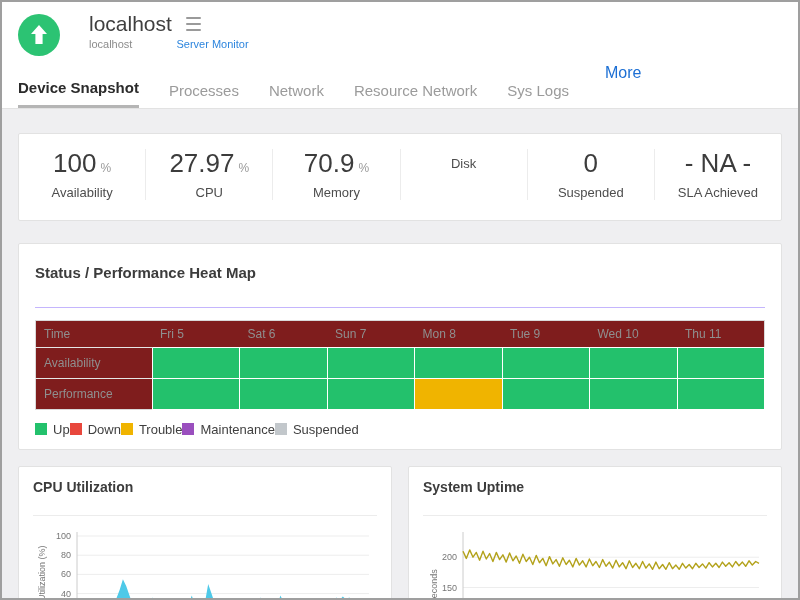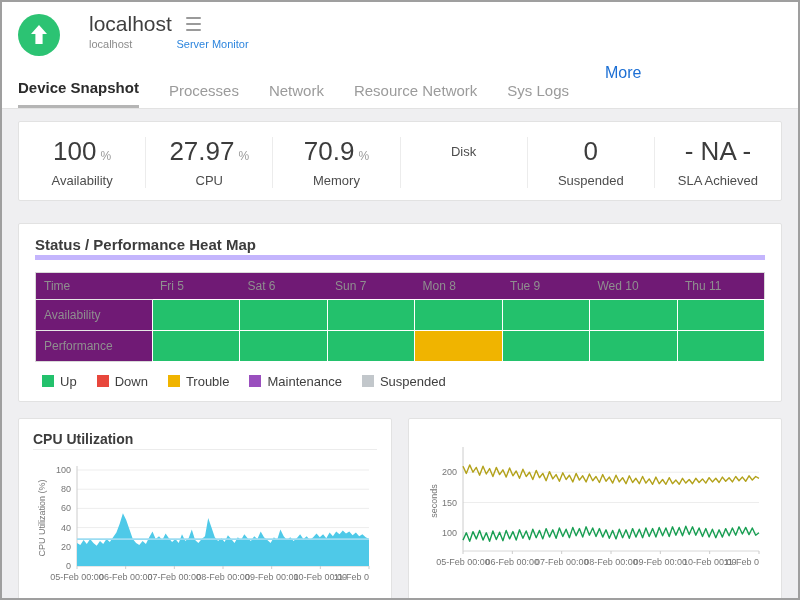--- a/index.html
+++ b/index.html
@@ -15,42 +15,42 @@
   .breadcrumb{font-size:11px;margin-top:3px;display:flex;gap:14px;}
   .bc-device{color:#8c8c8c;}
   .bc-link{color:#2e86de;cursor:pointer;text-decoration:none;margin-left:30px;}
   
   .tabs{display:flex;align-items:flex-end;gap:30px;padding:8px 16px 0 16px;}
   .tab{font-size:15px;color:#9b9b9b;padding-bottom:9px;cursor:pointer;white-space:nowrap;}
   .tab.active{color:#2b2b2b;font-weight:700;border-bottom:3px solid #b5b5b5;}
   .tab-more{font-size:16px;color:#1c6fd4;padding-bottom:26px;cursor:pointer;margin-left:6px;}
   
   main{flex:1;background:#efeff1;border-top:1px solid #e2e2e2;overflow:hidden;}
-  .stats-card{margin:12px 16px 0;background:#fff;border:1px solid #e2e2e2;border-radius:2px;display:flex;padding:15px 0 12px;}
+  .stats-card{margin:24px 16px 0;background:#fff;border:1px solid #e2e2e2;border-radius:2px;display:flex;padding:15px 0 20px;}
   .stat-cell{flex:1;text-align:center;border-left:1px solid #ececec;}
   .stat-cell:first-child{border-left:none;}
   .stat-value{font-size:26px;color:#3c3c3c;line-height:1.1;}
   .stat-unit{font-size:12px;color:#9a9a9a;margin-left:4px;}
   .stat-label{font-size:13px;color:#4d4d4d;margin-top:7px;}
   .card{background:#fff;border:1px solid #e2e2e2;border-radius:2px;}
   .heatmap-card{margin:22px 16px 0;padding:12px 8px;}
-  .section-title{font-size:15px;font-weight:700;color:#3c3c3c;margin:0 8px;padding-bottom:2px;border-bottom:5px solid #c4b5fd;}
+  .section-title{font-size:15px;font-weight:700;color:#3c3c3c;margin:8px 8px;padding-bottom:26px;border-bottom:1px solid #c4b5fd;}
   .hm-table{width:calc(100% - 16px);margin:12px 8px 0;border-collapse:collapse;border:1px solid #d9d9d9;table-layout:fixed;}
-  .hm-table th{font-weight:400;font-size:12px;color:#8f8f8f;text-align:left;padding:6px 8px;background:#701a75;}
+  .hm-table th{font-weight:400;font-size:12px;color:#8f8f8f;text-align:left;padding:6px 8px;background:#7f1d1d;}
   .hm-table thead th{height:13px;}
   .hm-table tbody th{border-top:1px solid #e6e6e6;height:18px;}
   .hm-th-time{width:100px;}
   td.hm-cell{border:1px solid #fff;height:29px;padding:0;}
-  .hm-legend{margin:12px 15px 0;display:flex;gap:20px;align-items:center;}
+  .hm-legend{margin:12px 8px 0;display:flex;align-items:center;}
   .legend-item{display:flex;align-items:center;gap:6px;font-size:13px;color:#3f3f3f;}
   .sq{width:12px;height:12px;display:inline-block;flex:0 0 auto;}
   
   .charts-row{display:flex;gap:16px;margin:16px 16px 0;}
   .chart-card{flex:1;padding:12px 14px 14px;}
-  .chart-title{font-size:14px;font-weight:700;color:#3c3c3c;margin:0;padding-bottom:2px;border-bottom:1px solid #ececec;}
+  .chart-title{font-size:14px;font-weight:700;color:#3c3c3c;margin:0;padding-bottom:20px;border-bottom:1px solid #ececec;}
   .chart-body{margin-top:14px;}
   .chart-body svg{overflow:visible;display:block;}
 </style>
 </head>
 <body>
 
 <div class="page">
   <header class="hdr">
     <div class="avatar">
       <svg width="42" height="42" viewBox="0 0 42 42">
@@ -206,20 +206,21 @@
               <text x="238.66666666666666" y="116" text-anchor="middle" font-size="9" fill="#767676">09-Feb 00:00</text>
               <line x1="287.33333333333337" y1="102" x2="287.33333333333337" y2="105" stroke="#cccccc"></line>
               <text x="287.33333333333337" y="116" text-anchor="middle" font-size="9" fill="#767676">10-Feb 00:00</text>
               <line x1="336" y1="102" x2="336" y2="105" stroke="#cccccc"></line>
               <text x="336" y="116" text-anchor="end" font-size="9" fill="#767676">11-Feb 0</text>
             </svg>
           </div>
 
       </section>
       <section class="card chart-card">
+        <h2 class="chart-title">System Uptime</h2>
         <div class="chart-body" id="uptime-chart">
             <svg width="344" height="130">
               <line x1="40" y1="87.81818181818181" x2="336" y2="87.81818181818181" stroke="#ededed" stroke-width="1"></line>
               <text x="34" y="90.81818181818181" text-anchor="end" font-size="9" fill="#767676">100</text>
               <line x1="40" y1="57.515151515151516" x2="336" y2="57.515151515151516" stroke="#ededed" stroke-width="1"></line>
               <text x="34" y="60.515151515151516" text-anchor="end" font-size="9" fill="#767676">150</text>
               <line x1="40" y1="27.212121212121218" x2="336" y2="27.212121212121218" stroke="#ededed" stroke-width="1"></line>
               <text x="34" y="30.212121212121218" text-anchor="end" font-size="9" fill="#767676">200</text>
               <line x1="40" y1="2" x2="40" y2="106" stroke="#cccccc"></line>
               <line x1="40" y1="106" x2="336" y2="106" stroke="#d8d8d8"></line>

